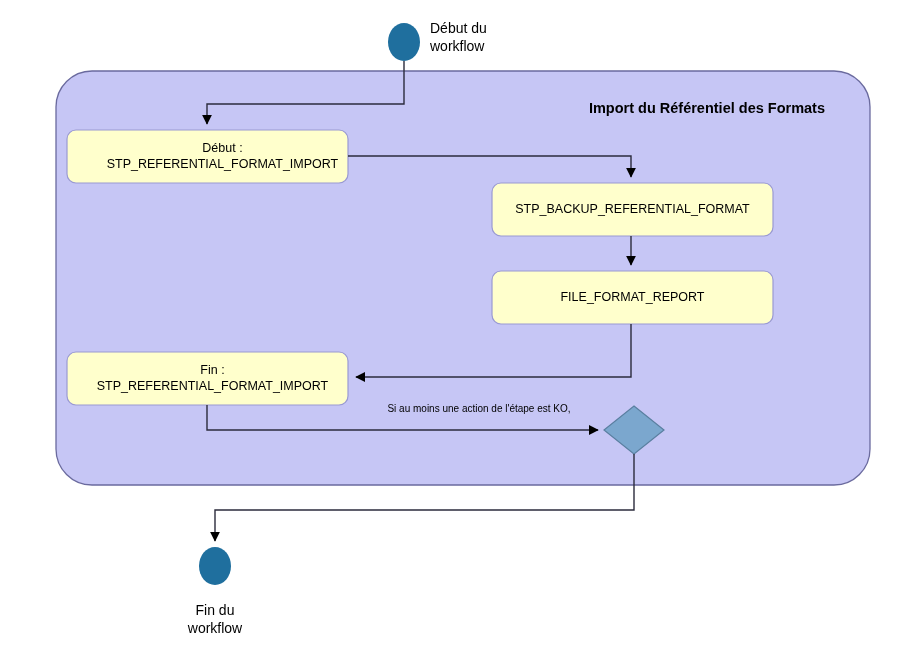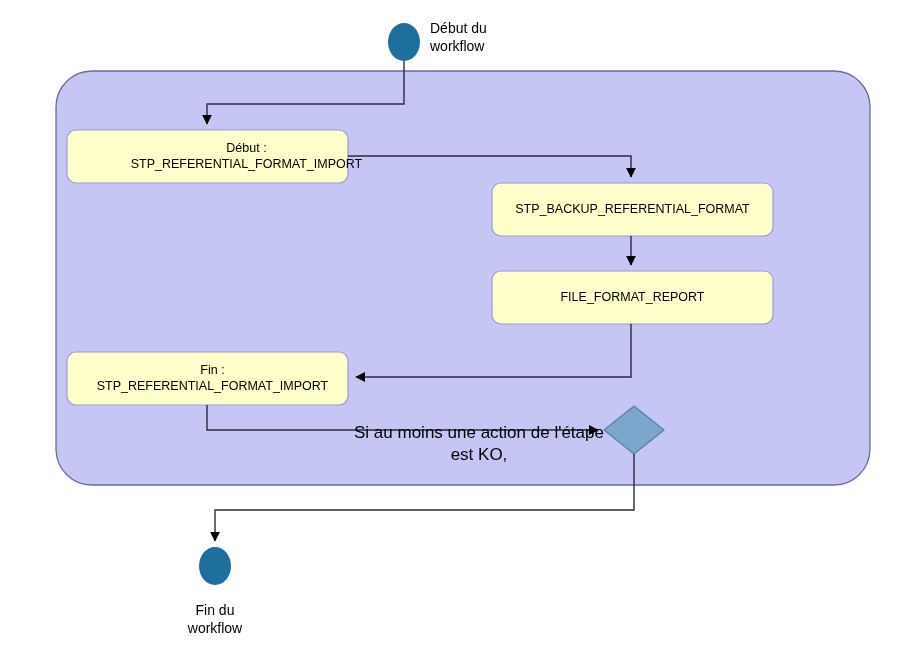--- a/index.html
+++ b/index.html
@@ -34,23 +34,22 @@
     font-size: 12.5px;
   }
   .group-title {
     font-size: 14.5px;
     font-weight: bold;
   }
   .terminator-label {
     font-size: 14px;
   }
   .edge-label {
-    font-size: 17px;
+    font-size: 10px;
     line-height: 1.3;
-    margin-top: 20px;
   }
 </style>
 </head>
 <body>
 
 <div id="canvas">
 
   <svg id="diagram-svg" viewBox="0 0 907 654">
     <defs>
       <marker id="arrow" viewBox="0 0 10 10" refX="9.2" refY="5" markerWidth="7" markerHeight="7" orient="auto-start-reverse">
@@ -80,28 +79,29 @@
 
     <path d="M 631 236 L 631 265" fill="none" stroke="#2b2b3c" stroke-width="1.4" marker-end="url(#arrow)"></path>
 
     <path d="M 631 324 L 631 377 L 356 377" fill="none" stroke="#2b2b3c" stroke-width="1.4" marker-end="url(#arrow)"></path>
 
     <path d="M 207 405 L 207 430 L 598 430" fill="none" stroke="#2b2b3c" stroke-width="1.4" marker-end="url(#arrow)"></path>
 
     <path d="M 634 454 L 634 510 L 215 510 L 215 541" fill="none" stroke="#2b2b3c" stroke-width="1.4" marker-end="url(#arrow)"></path>
   </svg>
 
+  <div class="node-label group-title" style="left:455px; top:99px; width:370px; text-align:right;">Import du Référentiel des Formats</div>
 
   <div class="node-label terminator-label" style="left:430px; top:20px; width:120px; text-align:left;">Début du
 workflow</div>
 
   <div class="node-label terminator-label" style="left:155px; top:602px; width:120px;">Fin du
 workflow</div>
 
-  <div class="node-label action-label" style="left:67px; top:141px; width:311px;padding-left:24px;">Début :
+  <div class="node-label action-label" style="left:67px; top:141px; width:311px;">Début :
 STP_REFERENTIAL_FORMAT_IMPORT</div>
 
   <div class="node-label action-label" style="left:492px; top:290px; width:281px;">FILE_FORMAT_REPORT</div>
 
   <div class="node-label action-label" style="left:492px; top:202px; width:281px;">STP_BACKUP_REFERENTIAL_FORMAT</div>
 
   <div class="node-label action-label" style="left:72px; top:363px; width:281px;">Fin :
 STP_REFERENTIAL_FORMAT_IMPORT</div>
 
   <div class="node-label edge-label" style="left:348px; top:402px; width:262px;">Si au moins une action de l'étape est KO,</div>

